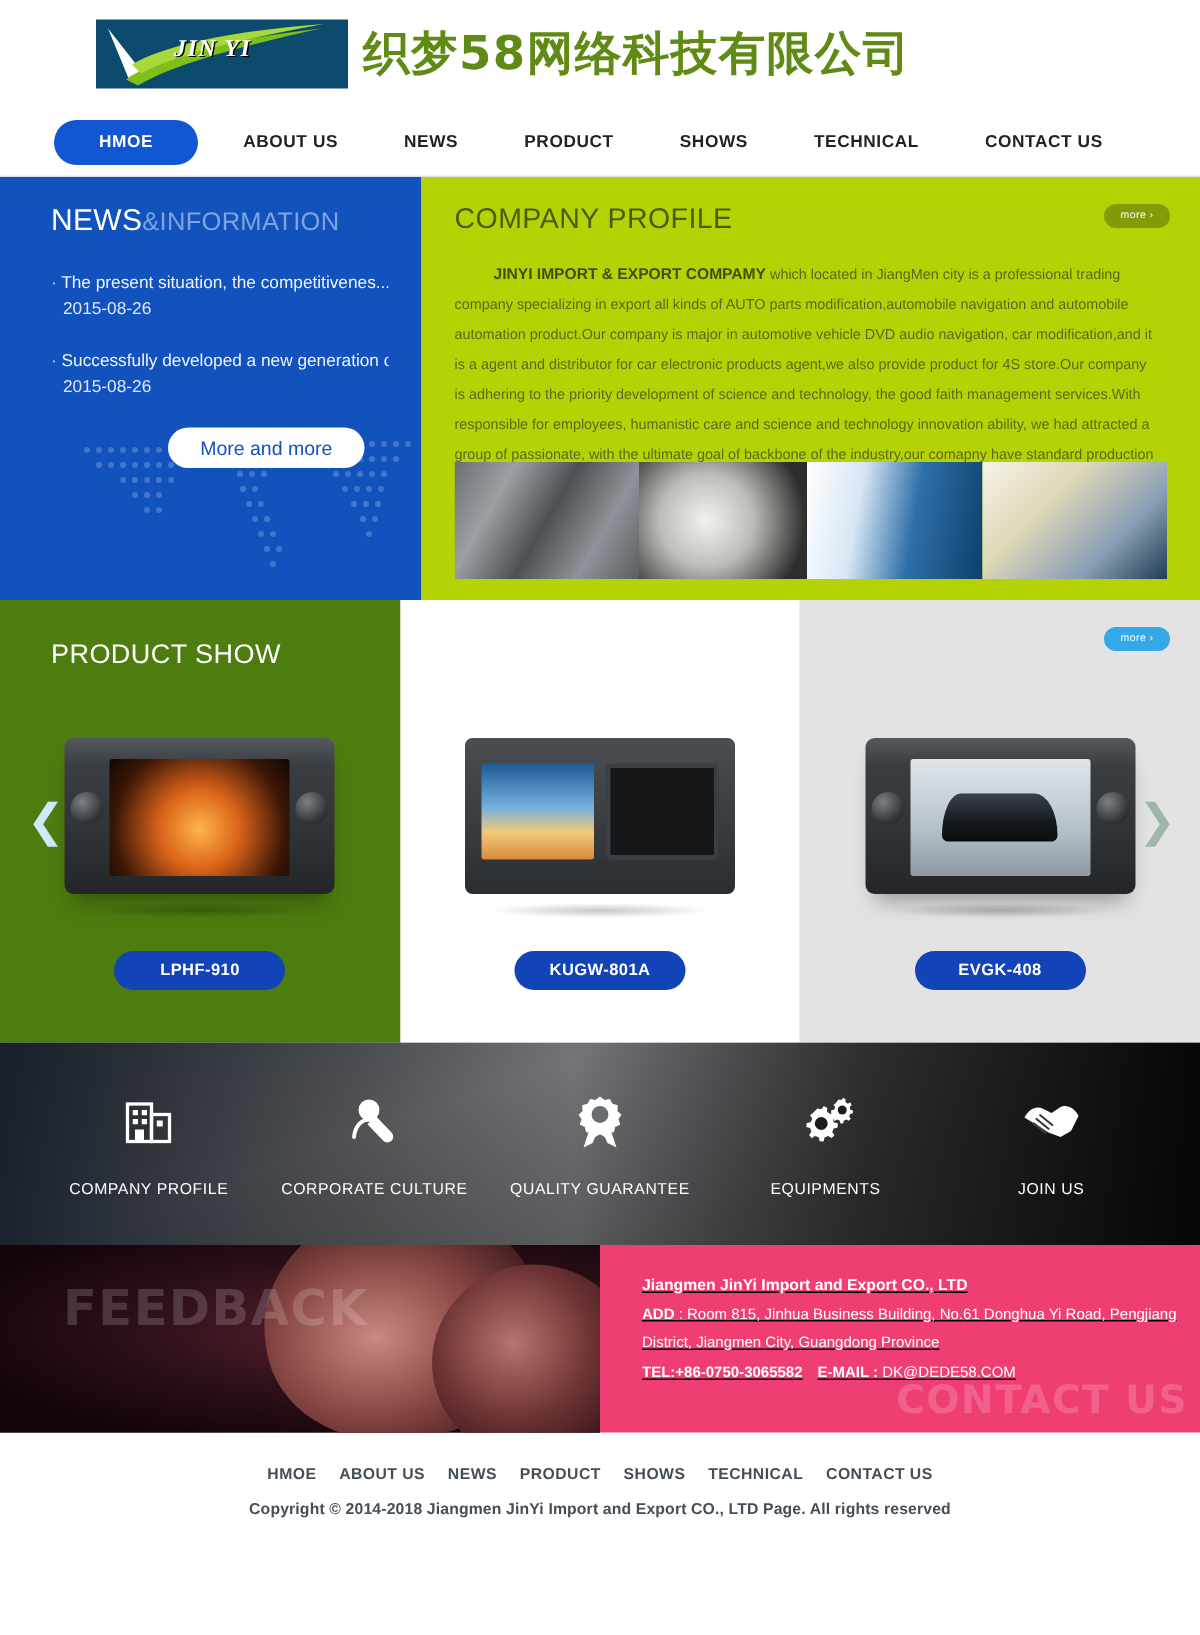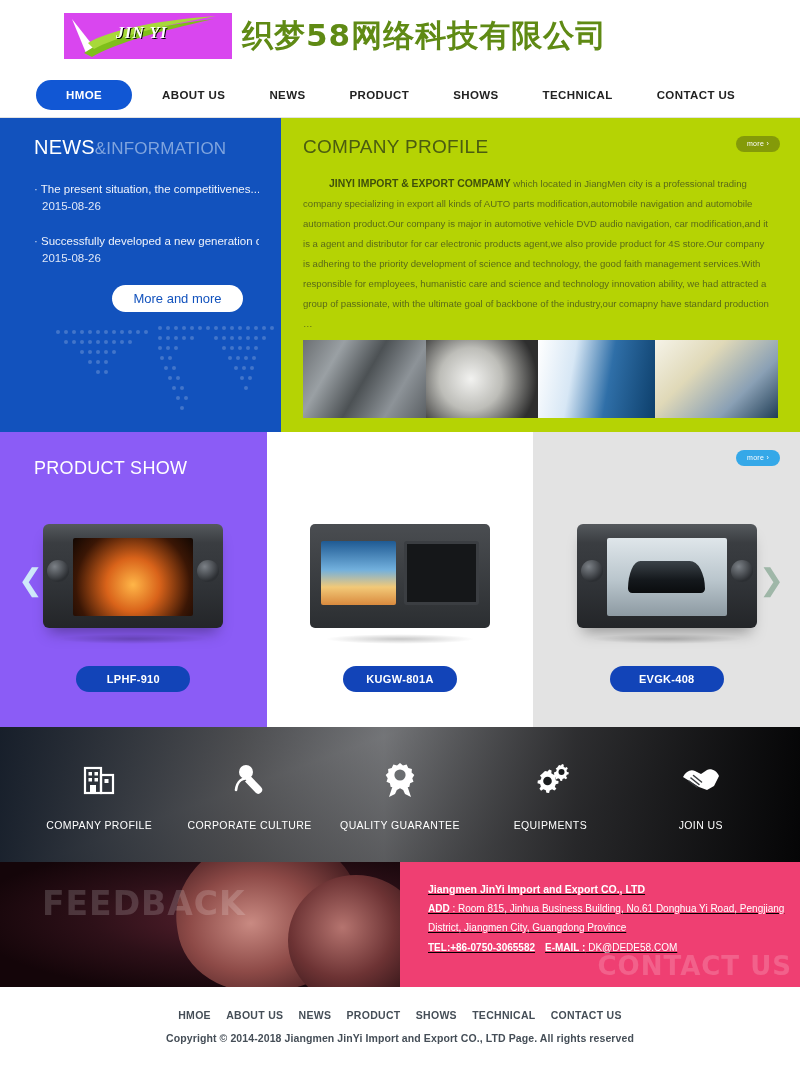--- a/index.html
+++ b/index.html
@@ -14,21 +14,21 @@
   .header {
     height: 72px;
     background: #ffffff;
     display: flex;
     align-items: center;
     padding-left: 64px;
   }
   .logo-wrap { display: flex; align-items: center; }
   .logo-mark {
     width: 168px; height: 46px;
-    background: #d946ef;
+    background: #0c4a6e;
     position: relative;
     overflow: hidden;
     flex: 0 0 auto;
   }
   .logo-swoosh {
     position: absolute; left: 0; top: 0; width: 100%; height: 100%;
   }
   .logo-text {
     position: absolute;
     left: 52px; top: 11px;
@@ -70,21 +70,21 @@
   }
   .nav-item.active {
     background: #1157d4;
     color: #ffffff;
     border-radius: 16px;
     padding: 0 30px;
     margin-right: 8px;
   }
 
   
-  .row1 { display: flex; height: 314px; }
+  .row1 { display: flex; height: 282px; }
 
   .news {
     width: 281px;
     background: #1252bd;
     position: relative;
     padding: 18px 22px 0 34px;
     overflow: hidden;
   }
   .news-dots {
     position: absolute; left: 30px; bottom: -10px;
@@ -157,21 +157,21 @@
       linear-gradient(100deg,#ffffff 0%,#d7e7f5 30%,#2f6fa8 60%,#0d3f6b 100%); }
   .strip-d { flex: 1.05; background:
       linear-gradient(135deg,#f5f3e8 0%,#e0d9b8 35%,#8aa0b5 70%,#1f3d55 100%); }
 
   
   .row2 { display: flex; height: 295px; }
   .prod {
     flex: 1; position: relative;
     display: flex; flex-direction: column; align-items: center;
   }
-  .prod.p1 { background: #8b5cf6; }
+  .prod.p1 { background: #4d7c0f; }
   .prod.p2 { background: #ffffff; }
   .prod.p3 { background: #e3e3e3; }
   .prod-title {
     position: absolute; left: 34px; top: 26px;
     font-size: 18px; color: #ffffff; letter-spacing: .3px;
   }
   .prod-img {
     margin-top: 92px;
     width: 180px; height: 104px;
     position: relative;

